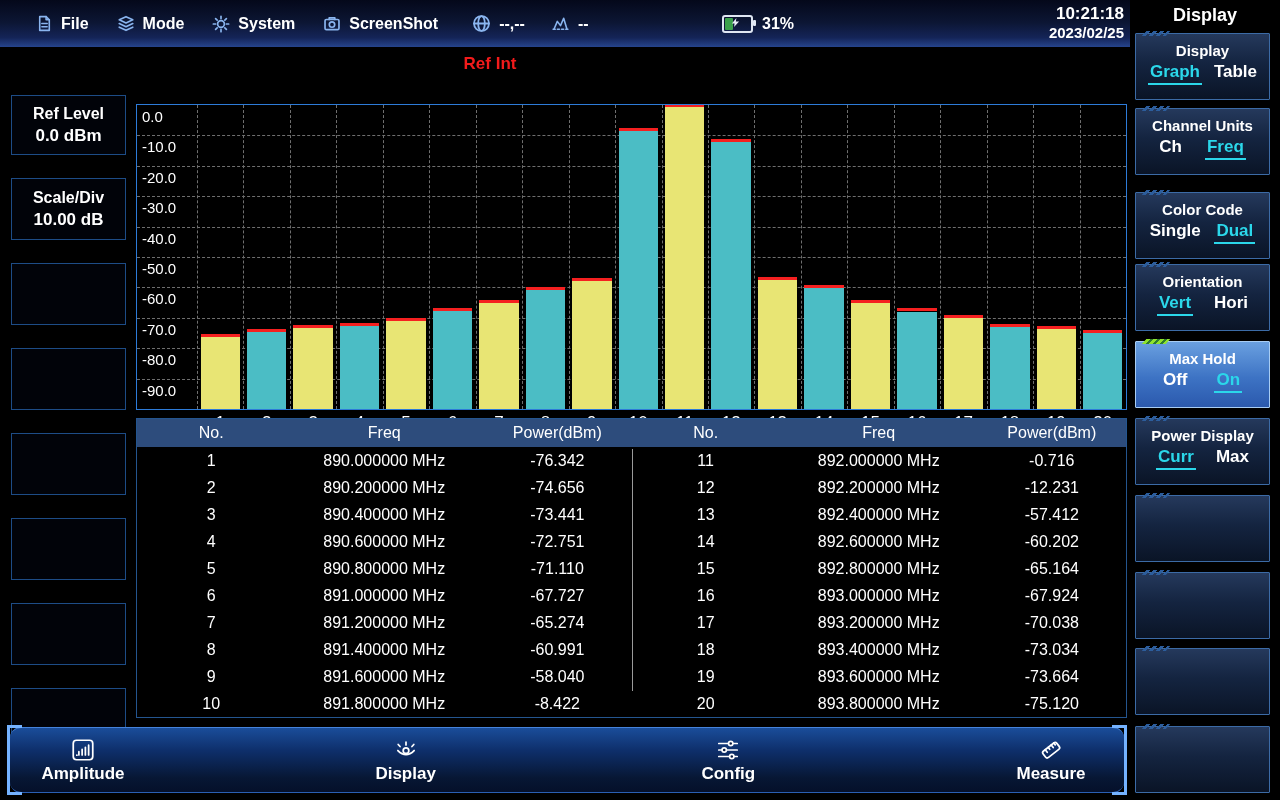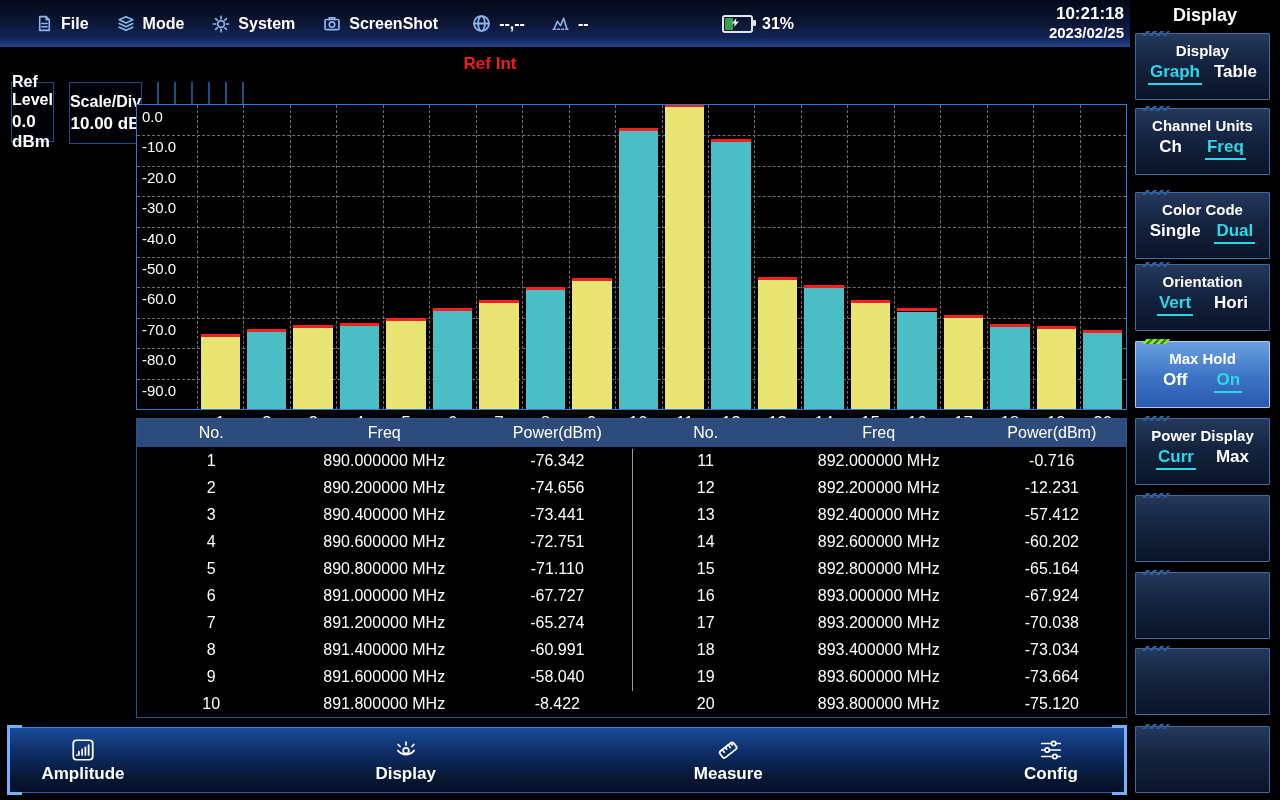--- a/index.html
+++ b/index.html
@@ -18,21 +18,21 @@
   #batgroup{position:absolute;left:722px;top:0;height:47px;display:flex;align-items:center;gap:9px;}
   #battery{position:relative;width:27px;height:14px;border:2px solid #dfe6f2;border-radius:3px;}
   #battery .tip{position:absolute;right:-5px;top:3px;width:3px;height:6px;background:#dfe6f2;border-radius:1px;}
   #battery .fill{position:absolute;left:1px;top:1px;bottom:1px;width:8px;background:#3ba14c;border-radius:1px;}
   #battery svg{position:absolute;left:7px;top:1px;}
   #batpct{color:#fff;font-weight:700;font-size:16px;}
   #clock{position:absolute;right:6px;top:3px;text-align:right;color:#fff;font-weight:700;line-height:1.25;}
   #clock .tm{font-size:17px;} #clock .dt{font-size:15px;}
 
   
-  #left-panel{position:absolute;left:11px;top:82px;width:115px;display:flex;gap:15px;}
+  #left-panel{position:absolute;left:11px;top:95px;width:115px;display:flex;flex-direction:column;gap:23px;}
   .side-box{border:1px solid #1d4c86;background:#010309;display:flex;flex-direction:column;
     align-items:center;justify-content:center;gap:3px;box-sizing:border-box;}
   .side-box .t{font-size:16px;font-weight:700;color:#fff;}
   .side-box .v{font-size:17px;font-weight:700;color:#fff;}
   .side-box .t.sm{font-size:15px;}
   .side-box .v.cyan{color:#21d6e9;font-size:20px;}
 
   
   #chart-wrap{position:absolute;left:136px;top:80px;width:991px;}
   #chart-title{position:absolute;top:-26px;left:0;width:708px;text-align:center;
@@ -67,21 +67,21 @@
   .rbtn.hl .corner{background:repeating-linear-gradient(90deg,#8fe32c 0 4px,#2e7d2e 4px 7px);}
   .rbtn .bt{margin-top:8px;text-align:center;color:#fff;font-weight:700;font-size:15px;}
   .opts{display:flex;justify-content:space-evenly;margin-top:3px;}
   .opt{font-size:17px;font-weight:700;color:#fff;line-height:1.2;}
   .opt.sel{color:#2bd7ea;border-bottom:2px solid #2bd7ea;padding:0 2px 1px;}
 
   
   #bottombar{position:absolute;left:10px;top:727px;width:1114px;height:66px;box-sizing:border-box;
     background:linear-gradient(180deg,#1a4d9a 0%,#0e2f6b 35%,#071734 78%,#05102a 100%);
     border-top:1px solid #4583dc;border-bottom:1px solid #2a5fb4;
-    display:flex;justify-content:space-between;align-items:center;padding:0 25px;}
+    display:flex;justify-content:space-between;align-items:center;padding:0 25px;border-radius:11px;}
   #bottombar::before,#bottombar::after{content:"";position:absolute;top:-3px;bottom:-3px;width:12px;
     border:3px solid #74b2ff;}
   #bottombar::before{left:-3px;border-right:none;}
   #bottombar::after{right:-3px;border-left:none;}
   .bitem{display:flex;flex-direction:column;align-items:center;gap:1px;width:96px;cursor:default;}
   .bitem span{color:#fff;font-weight:700;font-size:17px;}
   .bicon{stroke:#fff;fill:none;stroke-width:1.6;stroke-linecap:round;stroke-linejoin:round;}
 </style>
 </head>
 <body>
@@ -444,31 +444,31 @@
     <div class="bitem">
       <svg class="bicon" width="26" height="26" viewBox="0 0 24 24">
           <path d="M4.5 12.5q7.5 7.5 15 0"></path>
           <circle cx="12" cy="12.6" r="2.6"></circle>
           <path d="M6.5 8.8L4.8 6.9M12 7.3V4.8M17.5 8.8l1.7-1.9"></path>
         </svg>
       <span>Display</span>
     </div>
     <div class="bitem">
       <svg class="bicon" width="26" height="26" viewBox="0 0 24 24">
+          <path d="M3.5 6h17M3.5 12h17M3.5 18h17"></path>
+          <circle cx="14.5" cy="6" r="2" fill="#0a1d44"></circle>
+          <circle cx="8.5" cy="12" r="2" fill="#0a1d44"></circle>
+          <circle cx="15.5" cy="18" r="2" fill="#0a1d44"></circle>
+        </svg>
+      <span>Config</span>
+    </div>
+    <div class="bitem">
+      <svg class="bicon" width="26" height="26" viewBox="0 0 24 24">
           <g transform="rotate(-38 12 12)">
             <rect x="4" y="8.5" width="16" height="7.5" rx="2"></rect>
             <path d="M8 8.5v3M11.5 8.5v2.2M15 8.5v3M18 8.5v2.2"></path>
           </g>
         </svg>
       <span>Measure</span>
     </div>
-    <div class="bitem">
-      <svg class="bicon" width="26" height="26" viewBox="0 0 24 24">
-          <path d="M3.5 6h17M3.5 12h17M3.5 18h17"></path>
-          <circle cx="14.5" cy="6" r="2" fill="#0a1d44"></circle>
-          <circle cx="8.5" cy="12" r="2" fill="#0a1d44"></circle>
-          <circle cx="15.5" cy="18" r="2" fill="#0a1d44"></circle>
-        </svg>
-      <span>Config</span>
-    </div>
   </footer>
 
 </div>
 
 </body></html>

